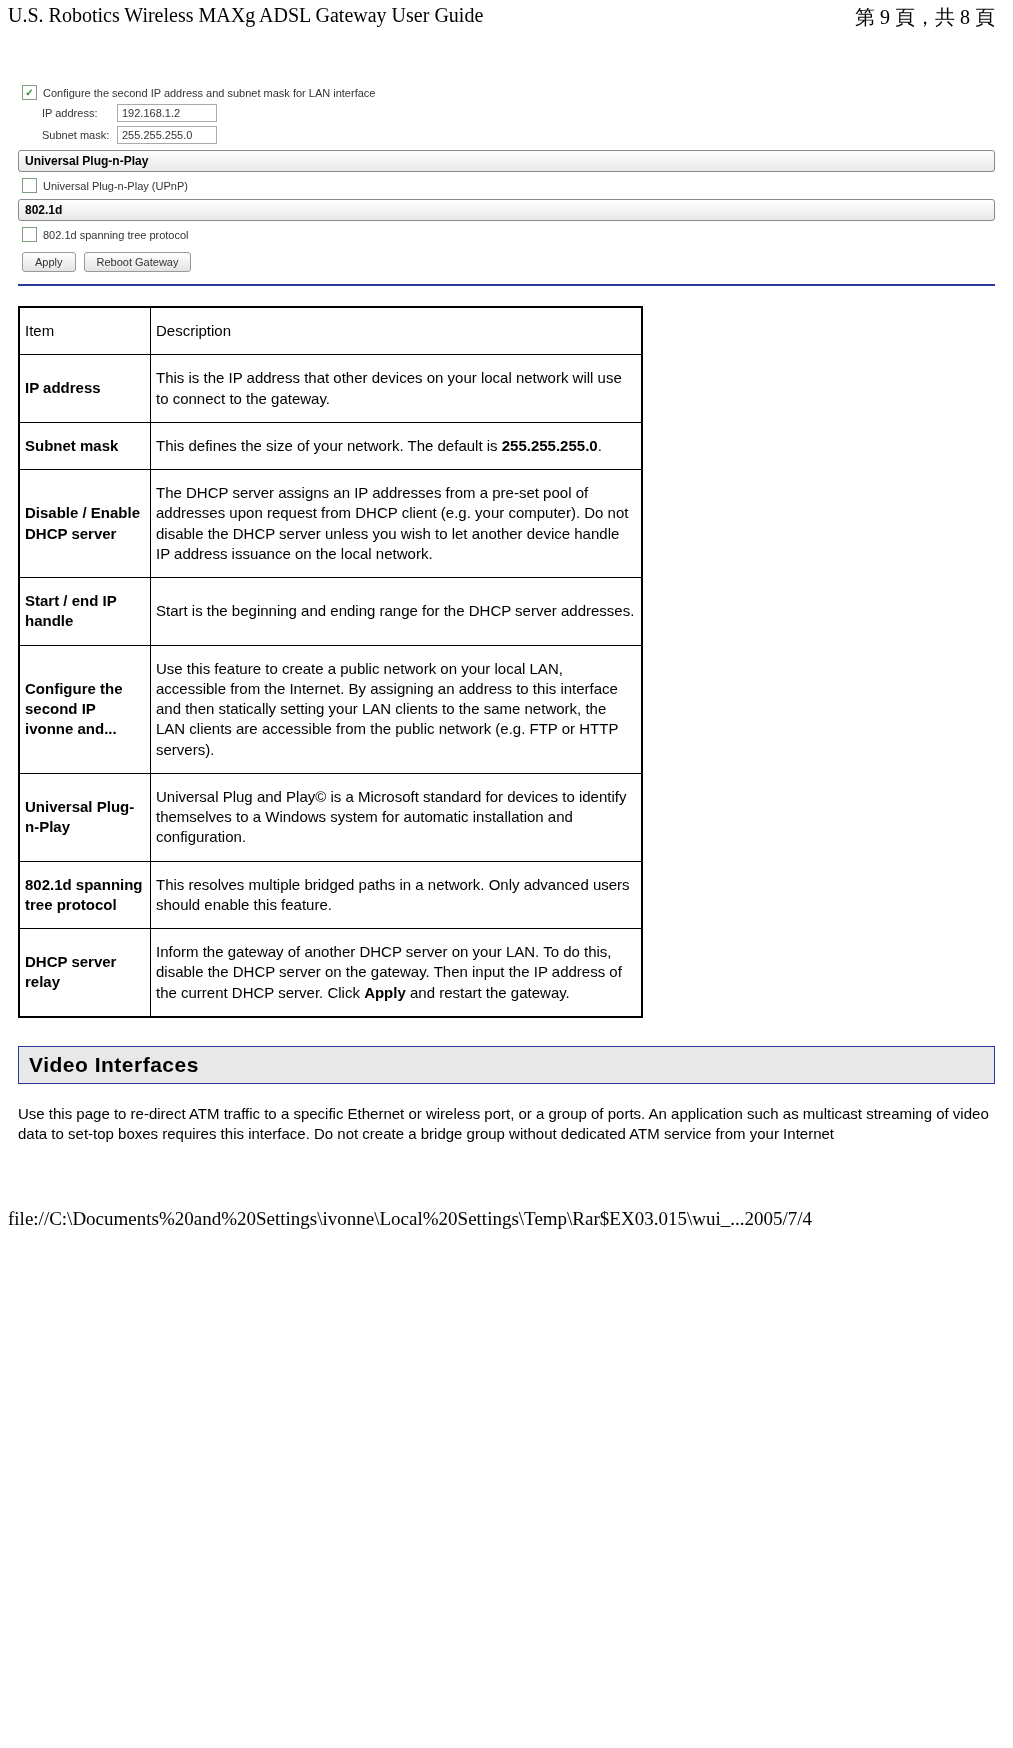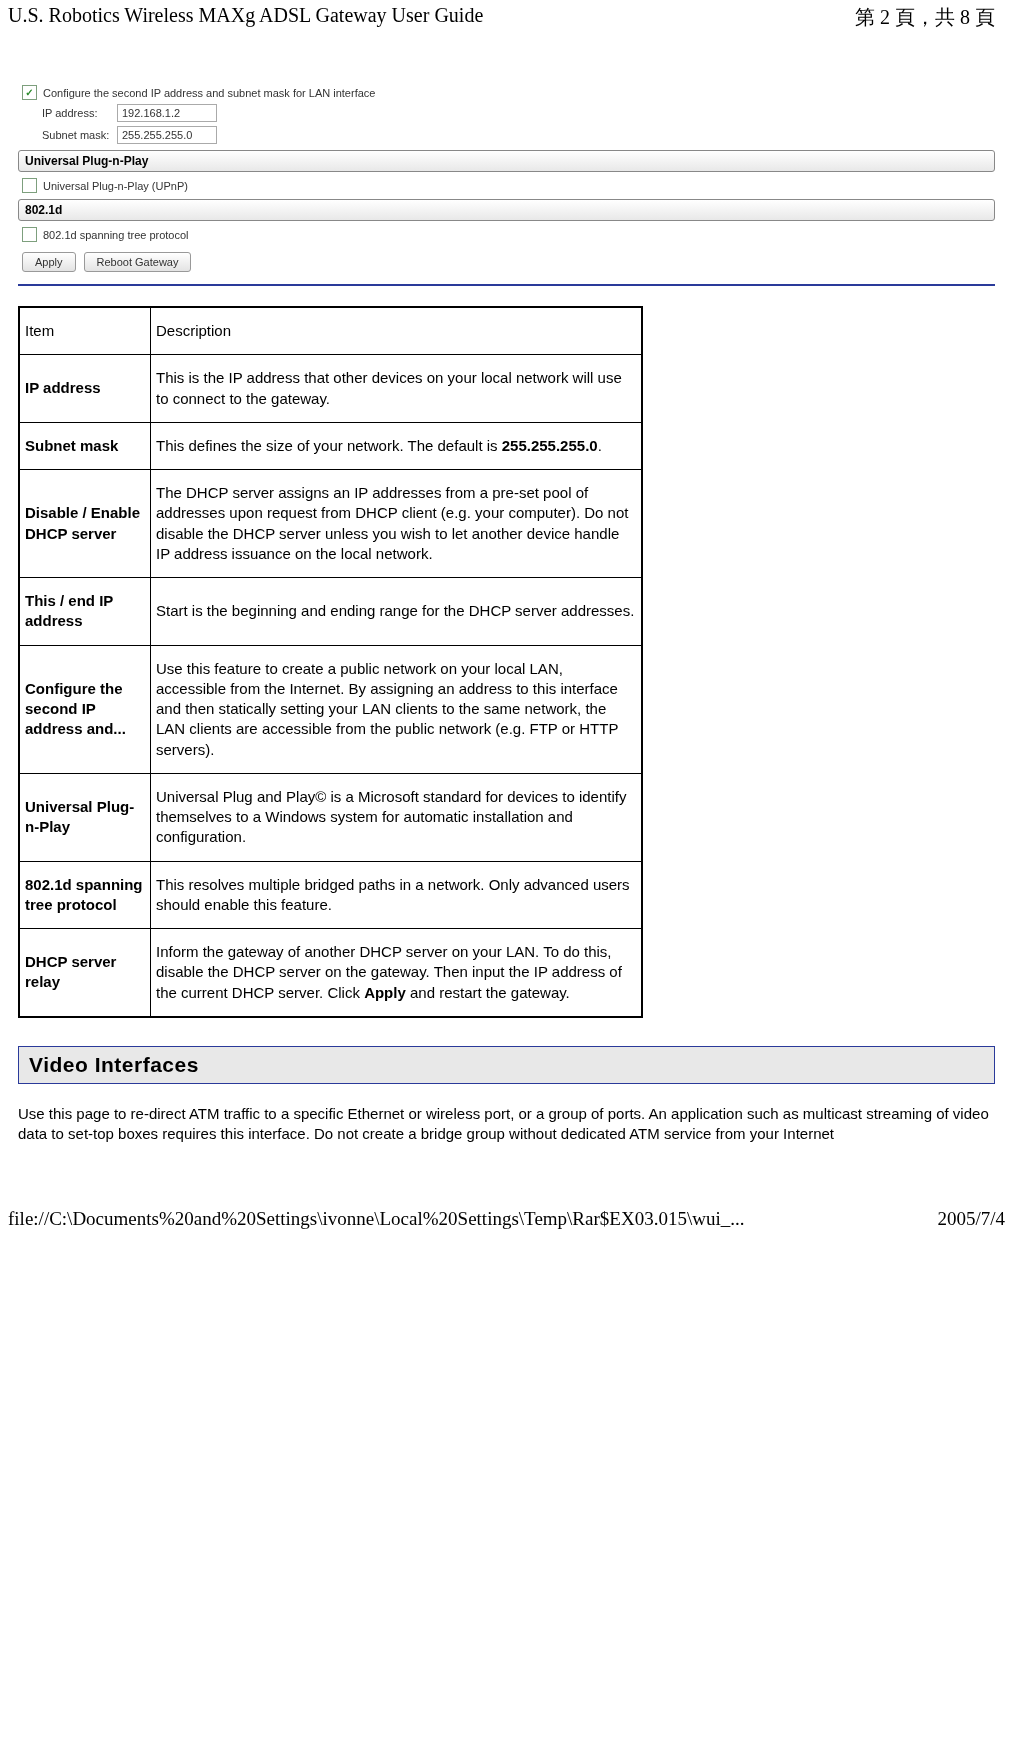--- a/index.html
+++ b/index.html
@@ -116,33 +116,32 @@
       font-weight: bold;
       letter-spacing: 0.5px;
     }
     .body-paragraph {
       margin: 20px 18px 40px 18px;
       font-size: 15px;
       line-height: 1.35;
     }
     .footer-row {
       display: flex;
-      justify-content: space-between;
       padding: 4px 8px 4px 8px;
       font-family: "Times New Roman", serif;
       font-size: 19px;
       margin-top: 60px;
     }
   </style>
 </head>
 <body>
 
 <div class="header-row">
   <span>U.S. Robotics Wireless MAXg ADSL Gateway User Guide</span>
-  <span>第 2 頁，共 8 頁</span>
+  <span>第 9 頁，共 8 頁</span>
 </div>
 
 <div class="screenshot-area">
   <div class="config-section">
     <div class="checkbox-row">
       <span class="checkbox-icon">✓</span>
       <span>Configure the second IP address and subnet mask for LAN interface</span>
     </div>
     <div class="field-row">
       <span class="field-label">IP address:</span>
@@ -185,25 +184,25 @@
       </tr>
   <tr>
         <td class="item-col">Subnet mask</td>
         <td>This defines the size of your network. The default is <b>255.255.255.0</b>.</td>
       </tr>
   <tr>
         <td class="item-col">Disable / Enable DHCP server</td>
         <td>The DHCP server assigns an IP addresses from a pre-set pool of addresses upon request from DHCP client (e.g. your computer). Do not disable the DHCP server unless you wish to let another device handle IP address issuance on the local network.</td>
       </tr>
   <tr>
-        <td class="item-col">This / end IP address</td>
+        <td class="item-col">Start / end IP handle</td>
         <td>Start is the beginning and ending range for the DHCP server addresses.</td>
       </tr>
   <tr>
-        <td class="item-col">Configure the second IP address and...</td>
+        <td class="item-col">Configure the second IP ivonne and...</td>
         <td>Use this feature to create a public network on your local LAN, accessible from the Internet. By assigning an address to this interface and then statically setting your LAN clients to the same network, the LAN clients are accessible from the public network (e.g. FTP or HTTP servers).</td>
       </tr>
   <tr>
         <td class="item-col">Universal Plug-n-Play</td>
         <td>Universal Plug and Play© is a Microsoft standard for devices to identify themselves to a Windows system for automatic installation and configuration.</td>
       </tr>
   <tr>
         <td class="item-col">802.1d spanning tree protocol</td>
         <td>This resolves multiple bridged paths in a network. Only advanced users should enable this feature.</td>
       </tr>

